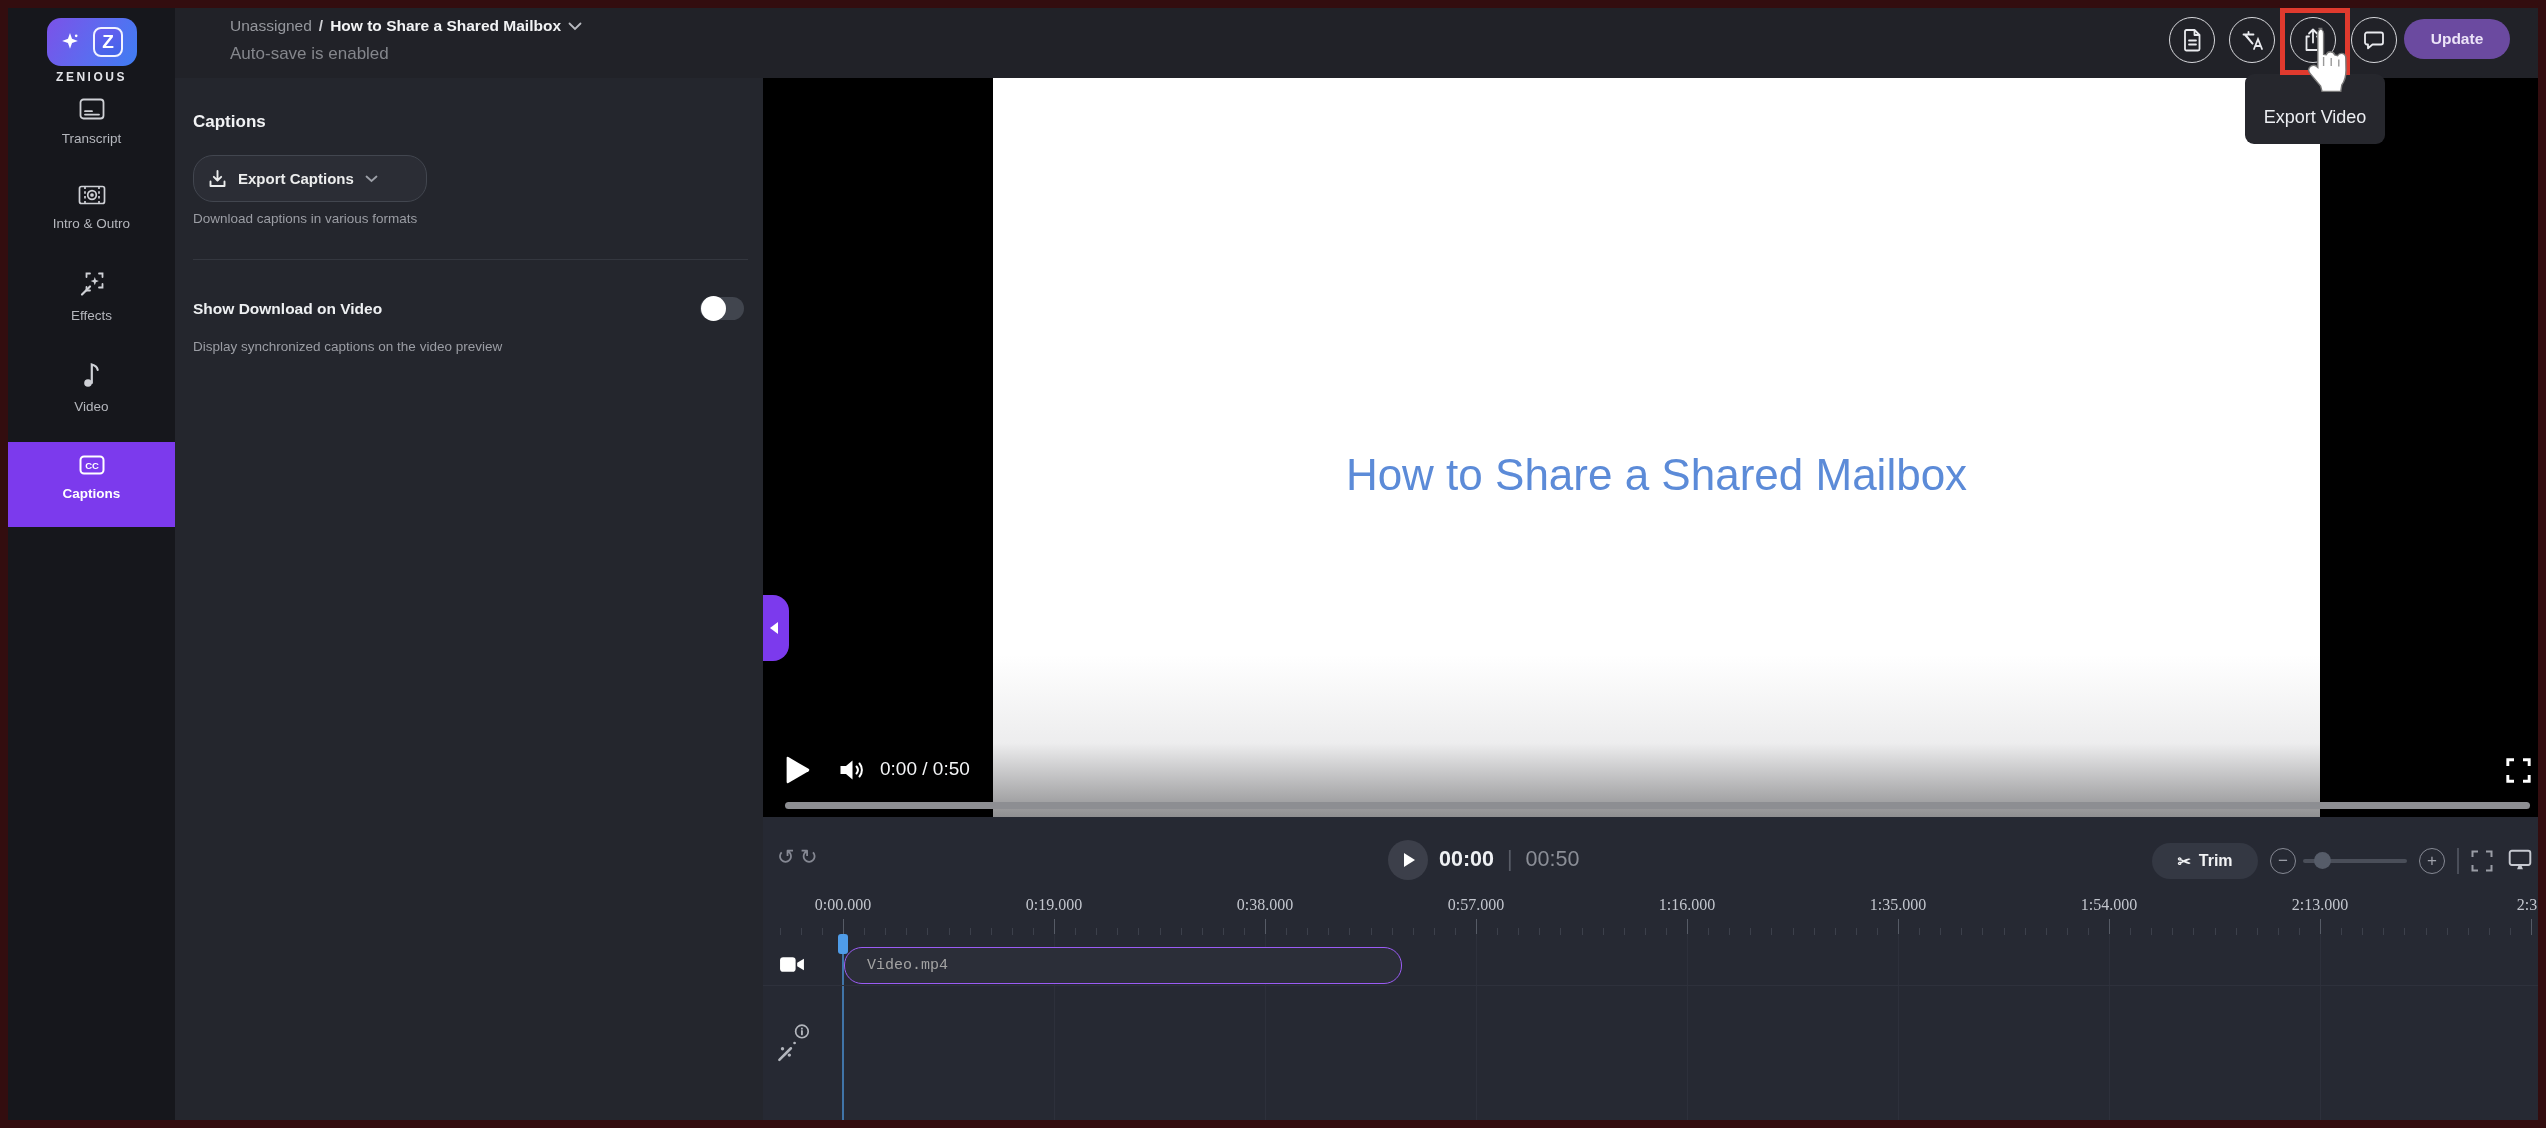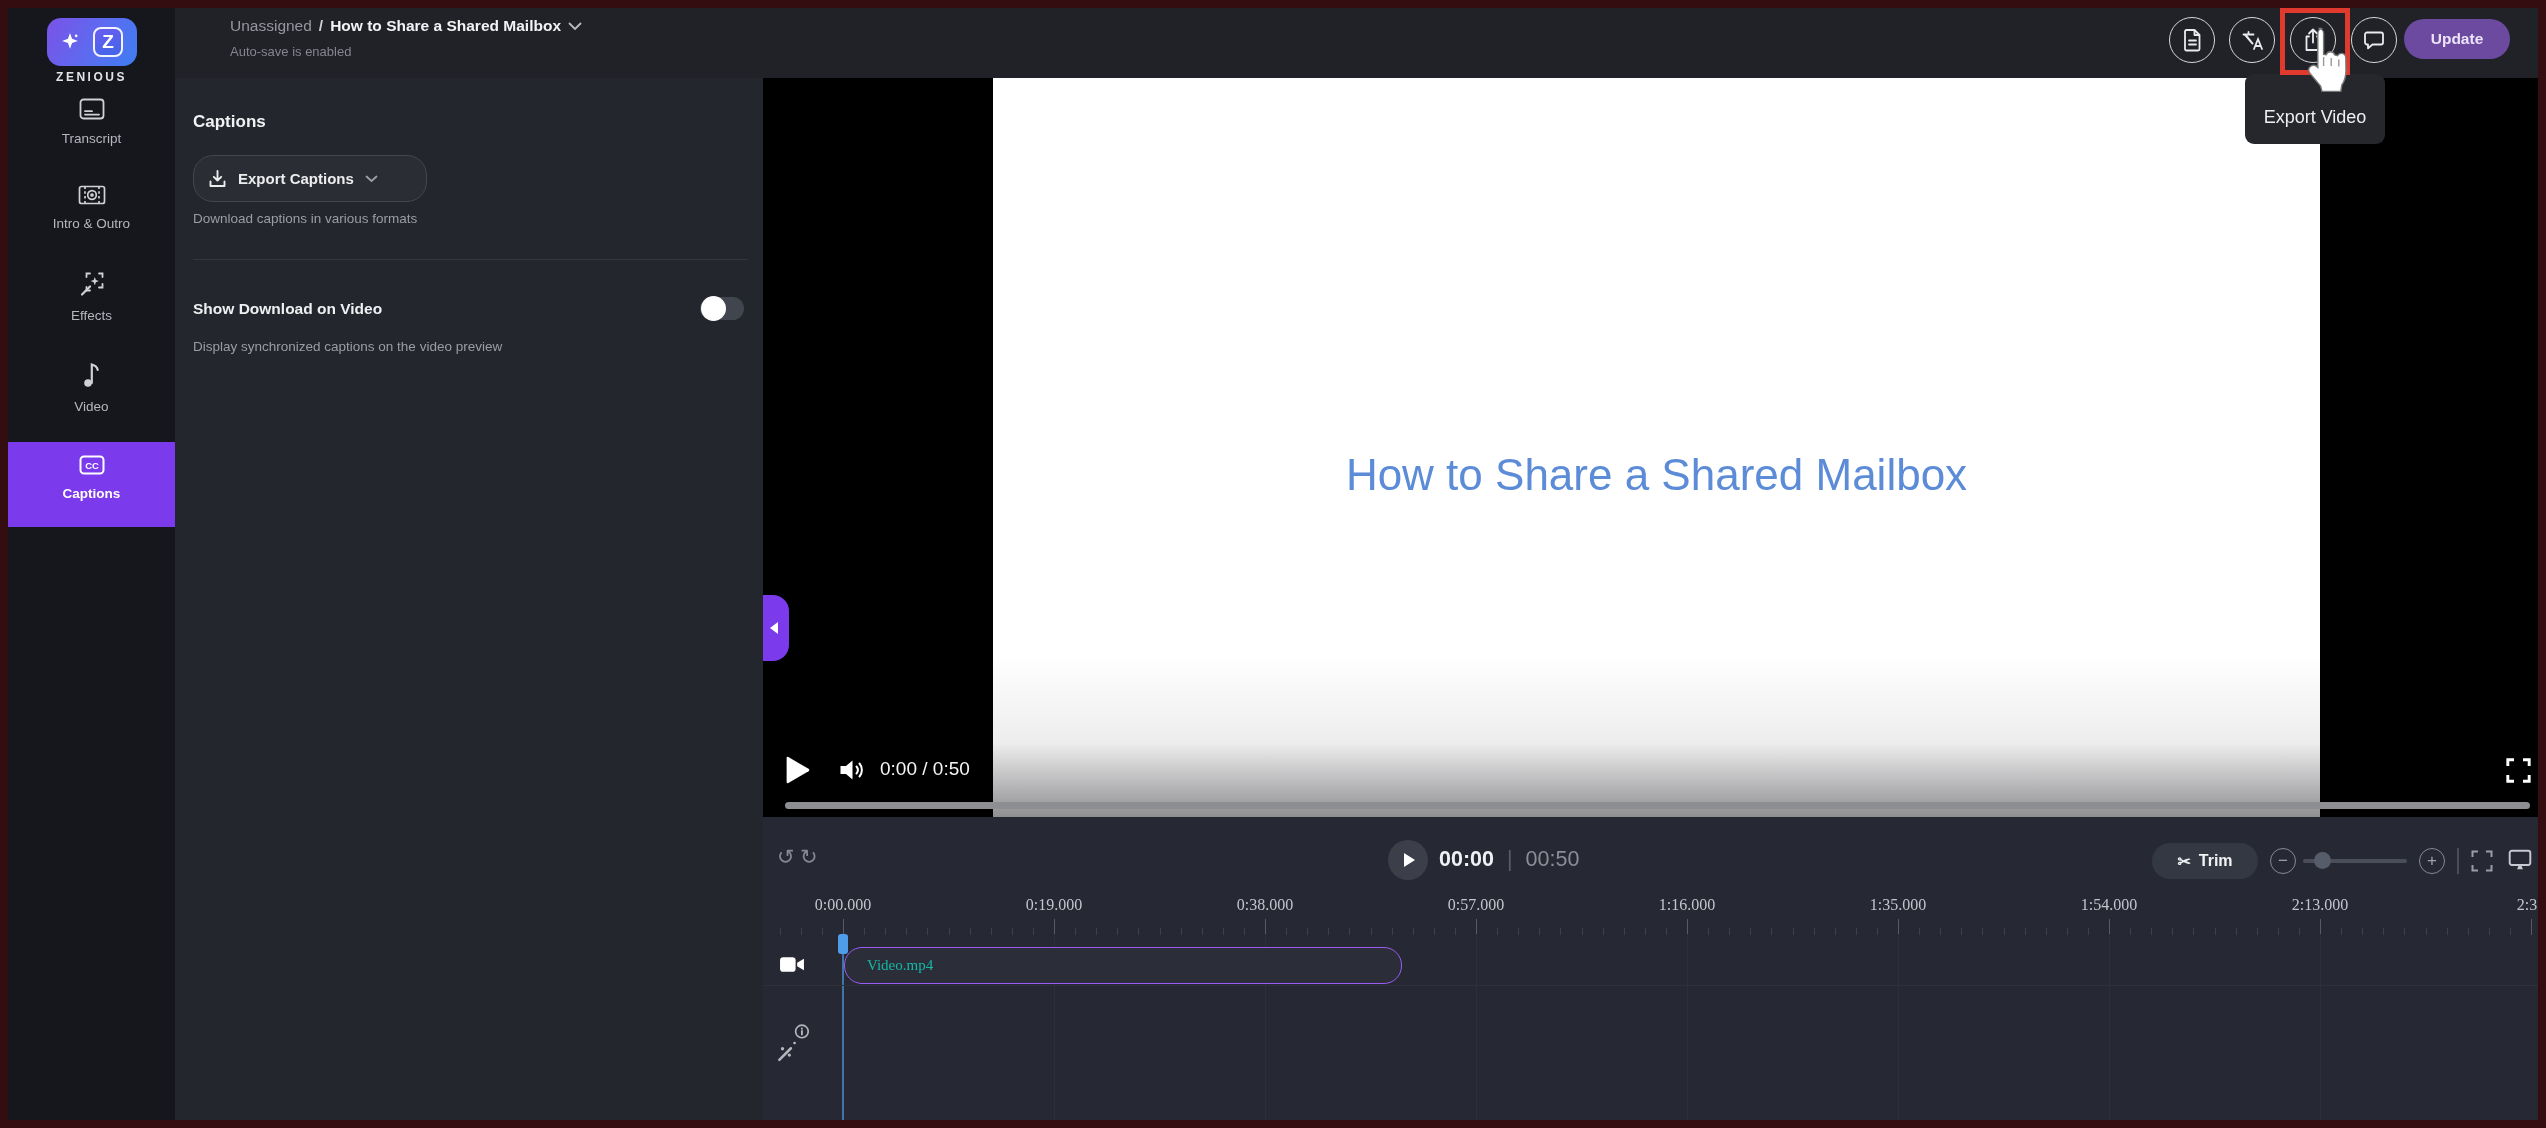--- a/index.html
+++ b/index.html
@@ -24,21 +24,21 @@
   .nav-item.active { background:#7c3aed; color:#ffffff; padding-top:13px; }
   .nav-item.active .nicon { color:#ffffff; }
   .nav-item.active .nlabel { font-weight:700; }
 
   
   .topbar { position:absolute; left:167px; top:0; width:2363px; height:70px; background:#212228; }
   .crumb-line { position:absolute; left:55px; top:9px; font-size:15.5px; display:flex; align-items:center; gap:7px; }
   .crumb-group { color:#95979d; }
   .crumb-sep { color:#cfd0d4; font-weight:700; }
   .crumb-title { color:#f2f3f5; font-weight:700; }
-  .autosave { position:absolute; left:55px; top:36px; font-size:13px; color:#84868c; }
+  .autosave { position:absolute; left:55px; top:36px; font-size:17px; color:#84868c; }
   .circ-btn { position:absolute; top:9px; width:46px; height:46px; border-radius:50%;
     border:1.5px solid #d7d8dc; display:flex; align-items:center; justify-content:center; color:#e9eaee; cursor:pointer; }
   .update-btn { position:absolute; left:2396px; top:11px; width:106px; height:40px; border-radius:20px;
     background:#6b4aa0; color:#ece4f8; font-size:15.5px; font-weight:700;
     display:flex; align-items:center; justify-content:center; cursor:pointer; }
 
   
   .panel { position:absolute; left:167px; top:70px; width:588px; height:1042px; background:#24262d; padding:34px 15px 0 18px; }
   .panel-title { color:#f1f2f4; font-size:17px; font-weight:700; margin-bottom:23px; }
   .export-btn { width:234px; height:47px; border-radius:20px; border:1px solid #42464f; background:#2b2d35;
@@ -84,21 +84,21 @@
   .ruler-label { position:absolute; top:79px; transform:translateX(-50%); color:#c2c5cd;
     font-family:"Liberation Serif", serif; font-size:16px; white-space:nowrap; }
   .ticks { position:absolute; left:0; top:101px; width:1775px; height:17px; }
   .tick { position:absolute; width:1px; background:#3c404b; bottom:0; height:7px; }
   .tick.major { background:#565b66; height:16px; }
   .grid-v { position:absolute; top:117px; bottom:0; width:1px; background:#2d303b; }
   .playhead-marker { position:absolute; left:75px; top:117px; width:10px; height:20px; border-radius:3px; background:#4f9ce8; cursor:grab; }
   .playhead-line { position:absolute; left:79px; top:130px; bottom:0; width:2px; background:#4f9ce8; opacity:.65; }
   .clip { position:absolute; left:81px; top:130px; width:558px; height:37px; border-radius:18px;
     background:#2b2e38; border:1.5px solid #9b5cf5; display:flex; align-items:center; cursor:pointer; }
-  .clip-label { margin-left:22px; color:#14b8a6; font-family:Liberation Serif, serif; font-size:15px; }
+  .clip-label { margin-left:22px; color:#a3a3a3; font-family:Liberation Mono, monospace; font-size:15px; }
   .track-hline { position:absolute; left:0; top:168px; width:100%; height:1px; background:#2e313c; }
 
   
   .red-box { position:absolute; left:2272px; top:0px; width:70px; height:67px; border:5px solid #e03a2e; z-index:40; }
   .tooltip { position:absolute; left:2237px; top:66px; width:140px; height:70px; background:#26272d; border-radius:9px;
     color:#eceef2; font-size:18px; display:flex; align-items:flex-end; justify-content:center; padding-bottom:16px; z-index:30; }
   .hand { position:absolute; left:2292px; top:16px; z-index:50; }
 </style>
 </head>
 <body>

